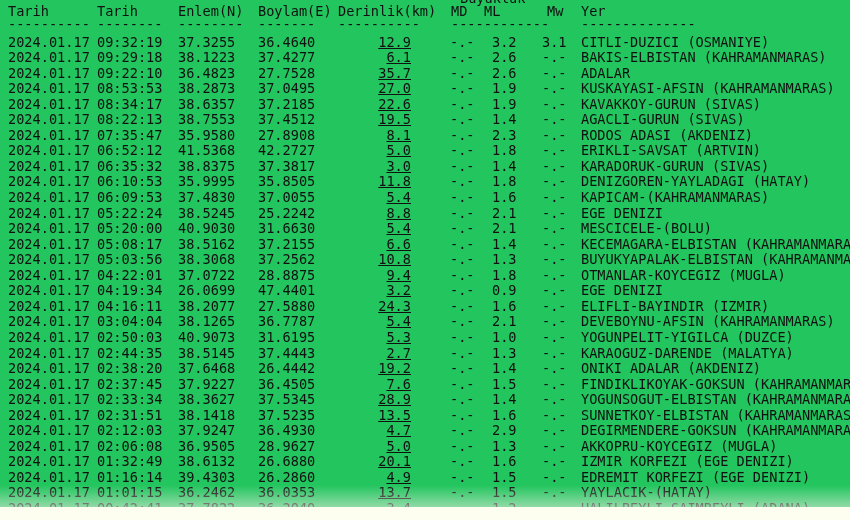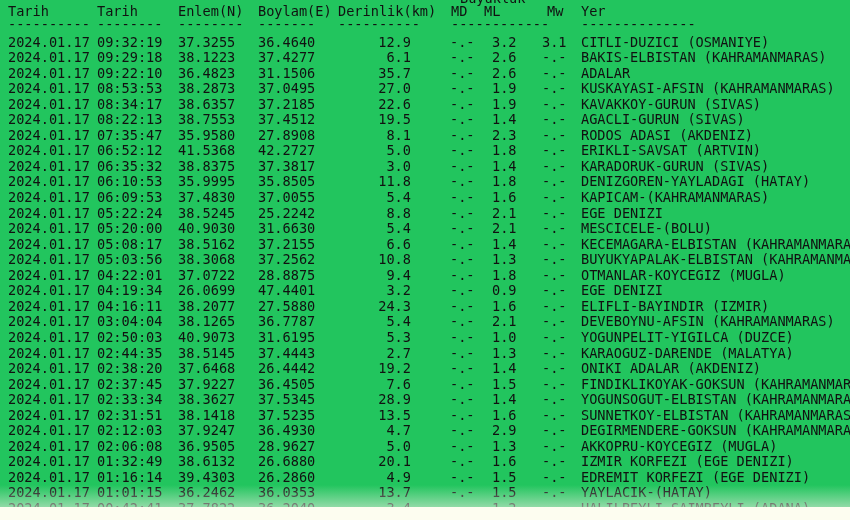--- a/index.html
+++ b/index.html
@@ -29,21 +29,21 @@
   }
   .cell {
     position: absolute;
     top: 0;
     white-space: pre;
   }
   .c-date  { left: 0px; }
   .c-time  { left: 89px; }
   .c-lat   { left: 170px; }
   .c-lon   { left: 250px; }
-  .c-depth { left: 330px; width: 73px; text-align: right; }
+  .c-depth { left: 330px; width: 73px; text-align: right; text-decoration: underline; }
   .c-md    { left: 442px; }
   .c-ml    { left: 484px; }
   .c-mw    { left: 518px; margin-left: 16px; }
   .c-place { left: 573px; }
   .hdr-depth { left: 330px; }
   .super {
     position: absolute;
     left: 460px;
     top: -9px;
     height: 15px;
@@ -88,21 +88,21 @@
     <span class="cell c-lat">--------</span>
     <span class="cell c-lon">-------</span>
     <span class="cell hdr-depth">----------</span>
     <span class="cell c-md" style="left:443px;">------------</span>
     <span class="cell c-place">--------------</span>
   </div>
 
   <div id="rows">
       <div class="line" style="top: 34.5px;"><span class="cell c-date">2024.01.17</span><span class="cell c-time">09:32:19</span><span class="cell c-lat">37.3255</span><span class="cell c-lon">36.4640</span><span class="cell c-depth">12.9</span><span class="cell c-md">-.-</span><span class="cell c-ml">3.2</span><span class="cell c-mw">3.1</span><span class="cell c-place">CITLI-DUZICI (OSMANIYE)</span></div>
       <div class="line" style="top: 50.05px;"><span class="cell c-date">2024.01.17</span><span class="cell c-time">09:29:18</span><span class="cell c-lat">38.1223</span><span class="cell c-lon">37.4277</span><span class="cell c-depth">6.1</span><span class="cell c-md">-.-</span><span class="cell c-ml">2.6</span><span class="cell c-mw">-.-</span><span class="cell c-place">BAKIS-ELBISTAN (KAHRAMANMARAS)</span></div>
-      <div class="line" style="top: 65.6px;"><span class="cell c-date">2024.01.17</span><span class="cell c-time">09:22:10</span><span class="cell c-lat">36.4823</span><span class="cell c-lon">31.1506</span><span class="cell c-depth">35.7</span><span class="cell c-md">-.-</span><span class="cell c-ml">2.6</span><span class="cell c-mw">-.-</span><span class="cell c-place">ADALAR</span></div>
+      <div class="line" style="top: 65.6px;"><span class="cell c-date">2024.01.17</span><span class="cell c-time">09:22:10</span><span class="cell c-lat">36.4823</span><span class="cell c-lon">27.7528</span><span class="cell c-depth">35.7</span><span class="cell c-md">-.-</span><span class="cell c-ml">2.6</span><span class="cell c-mw">-.-</span><span class="cell c-place">ADALAR</span></div>
       <div class="line" style="top: 81.15px;"><span class="cell c-date">2024.01.17</span><span class="cell c-time">08:53:53</span><span class="cell c-lat">38.2873</span><span class="cell c-lon">37.0495</span><span class="cell c-depth">27.0</span><span class="cell c-md">-.-</span><span class="cell c-ml">1.9</span><span class="cell c-mw">-.-</span><span class="cell c-place">KUSKAYASI-AFSIN (KAHRAMANMARAS)</span></div>
       <div class="line" style="top: 96.7px;"><span class="cell c-date">2024.01.17</span><span class="cell c-time">08:34:17</span><span class="cell c-lat">38.6357</span><span class="cell c-lon">37.2185</span><span class="cell c-depth">22.6</span><span class="cell c-md">-.-</span><span class="cell c-ml">1.9</span><span class="cell c-mw">-.-</span><span class="cell c-place">KAVAKKOY-GURUN (SIVAS)</span></div>
       <div class="line" style="top: 112.25px;"><span class="cell c-date">2024.01.17</span><span class="cell c-time">08:22:13</span><span class="cell c-lat">38.7553</span><span class="cell c-lon">37.4512</span><span class="cell c-depth">19.5</span><span class="cell c-md">-.-</span><span class="cell c-ml">1.4</span><span class="cell c-mw">-.-</span><span class="cell c-place">AGACLI-GURUN (SIVAS)</span></div>
       <div class="line" style="top: 127.8px;"><span class="cell c-date">2024.01.17</span><span class="cell c-time">07:35:47</span><span class="cell c-lat">35.9580</span><span class="cell c-lon">27.8908</span><span class="cell c-depth">8.1</span><span class="cell c-md">-.-</span><span class="cell c-ml">2.3</span><span class="cell c-mw">-.-</span><span class="cell c-place">RODOS ADASI (AKDENIZ)</span></div>
       <div class="line" style="top: 143.35px;"><span class="cell c-date">2024.01.17</span><span class="cell c-time">06:52:12</span><span class="cell c-lat">41.5368</span><span class="cell c-lon">42.2727</span><span class="cell c-depth">5.0</span><span class="cell c-md">-.-</span><span class="cell c-ml">1.8</span><span class="cell c-mw">-.-</span><span class="cell c-place">ERIKLI-SAVSAT (ARTVIN)</span></div>
       <div class="line" style="top: 158.9px;"><span class="cell c-date">2024.01.17</span><span class="cell c-time">06:35:32</span><span class="cell c-lat">38.8375</span><span class="cell c-lon">37.3817</span><span class="cell c-depth">3.0</span><span class="cell c-md">-.-</span><span class="cell c-ml">1.4</span><span class="cell c-mw">-.-</span><span class="cell c-place">KARADORUK-GURUN (SIVAS)</span></div>
       <div class="line" style="top: 174.45px;"><span class="cell c-date">2024.01.17</span><span class="cell c-time">06:10:53</span><span class="cell c-lat">35.9995</span><span class="cell c-lon">35.8505</span><span class="cell c-depth">11.8</span><span class="cell c-md">-.-</span><span class="cell c-ml">1.8</span><span class="cell c-mw">-.-</span><span class="cell c-place">DENIZGOREN-YAYLADAGI (HATAY)</span></div>
       <div class="line" style="top: 190px;"><span class="cell c-date">2024.01.17</span><span class="cell c-time">06:09:53</span><span class="cell c-lat">37.4830</span><span class="cell c-lon">37.0055</span><span class="cell c-depth">5.4</span><span class="cell c-md">-.-</span><span class="cell c-ml">1.6</span><span class="cell c-mw">-.-</span><span class="cell c-place">KAPICAM-(KAHRAMANMARAS)</span></div>
       <div class="line" style="top: 205.55px;"><span class="cell c-date">2024.01.17</span><span class="cell c-time">05:22:24</span><span class="cell c-lat">38.5245</span><span class="cell c-lon">25.2242</span><span class="cell c-depth">8.8</span><span class="cell c-md">-.-</span><span class="cell c-ml">2.1</span><span class="cell c-mw">-.-</span><span class="cell c-place">EGE DENIZI</span></div>
       <div class="line" style="top: 221.1px;"><span class="cell c-date">2024.01.17</span><span class="cell c-time">05:20:00</span><span class="cell c-lat">40.9030</span><span class="cell c-lon">31.6630</span><span class="cell c-depth">5.4</span><span class="cell c-md">-.-</span><span class="cell c-ml">2.1</span><span class="cell c-mw">-.-</span><span class="cell c-place">MESCICELE-(BOLU)</span></div>

